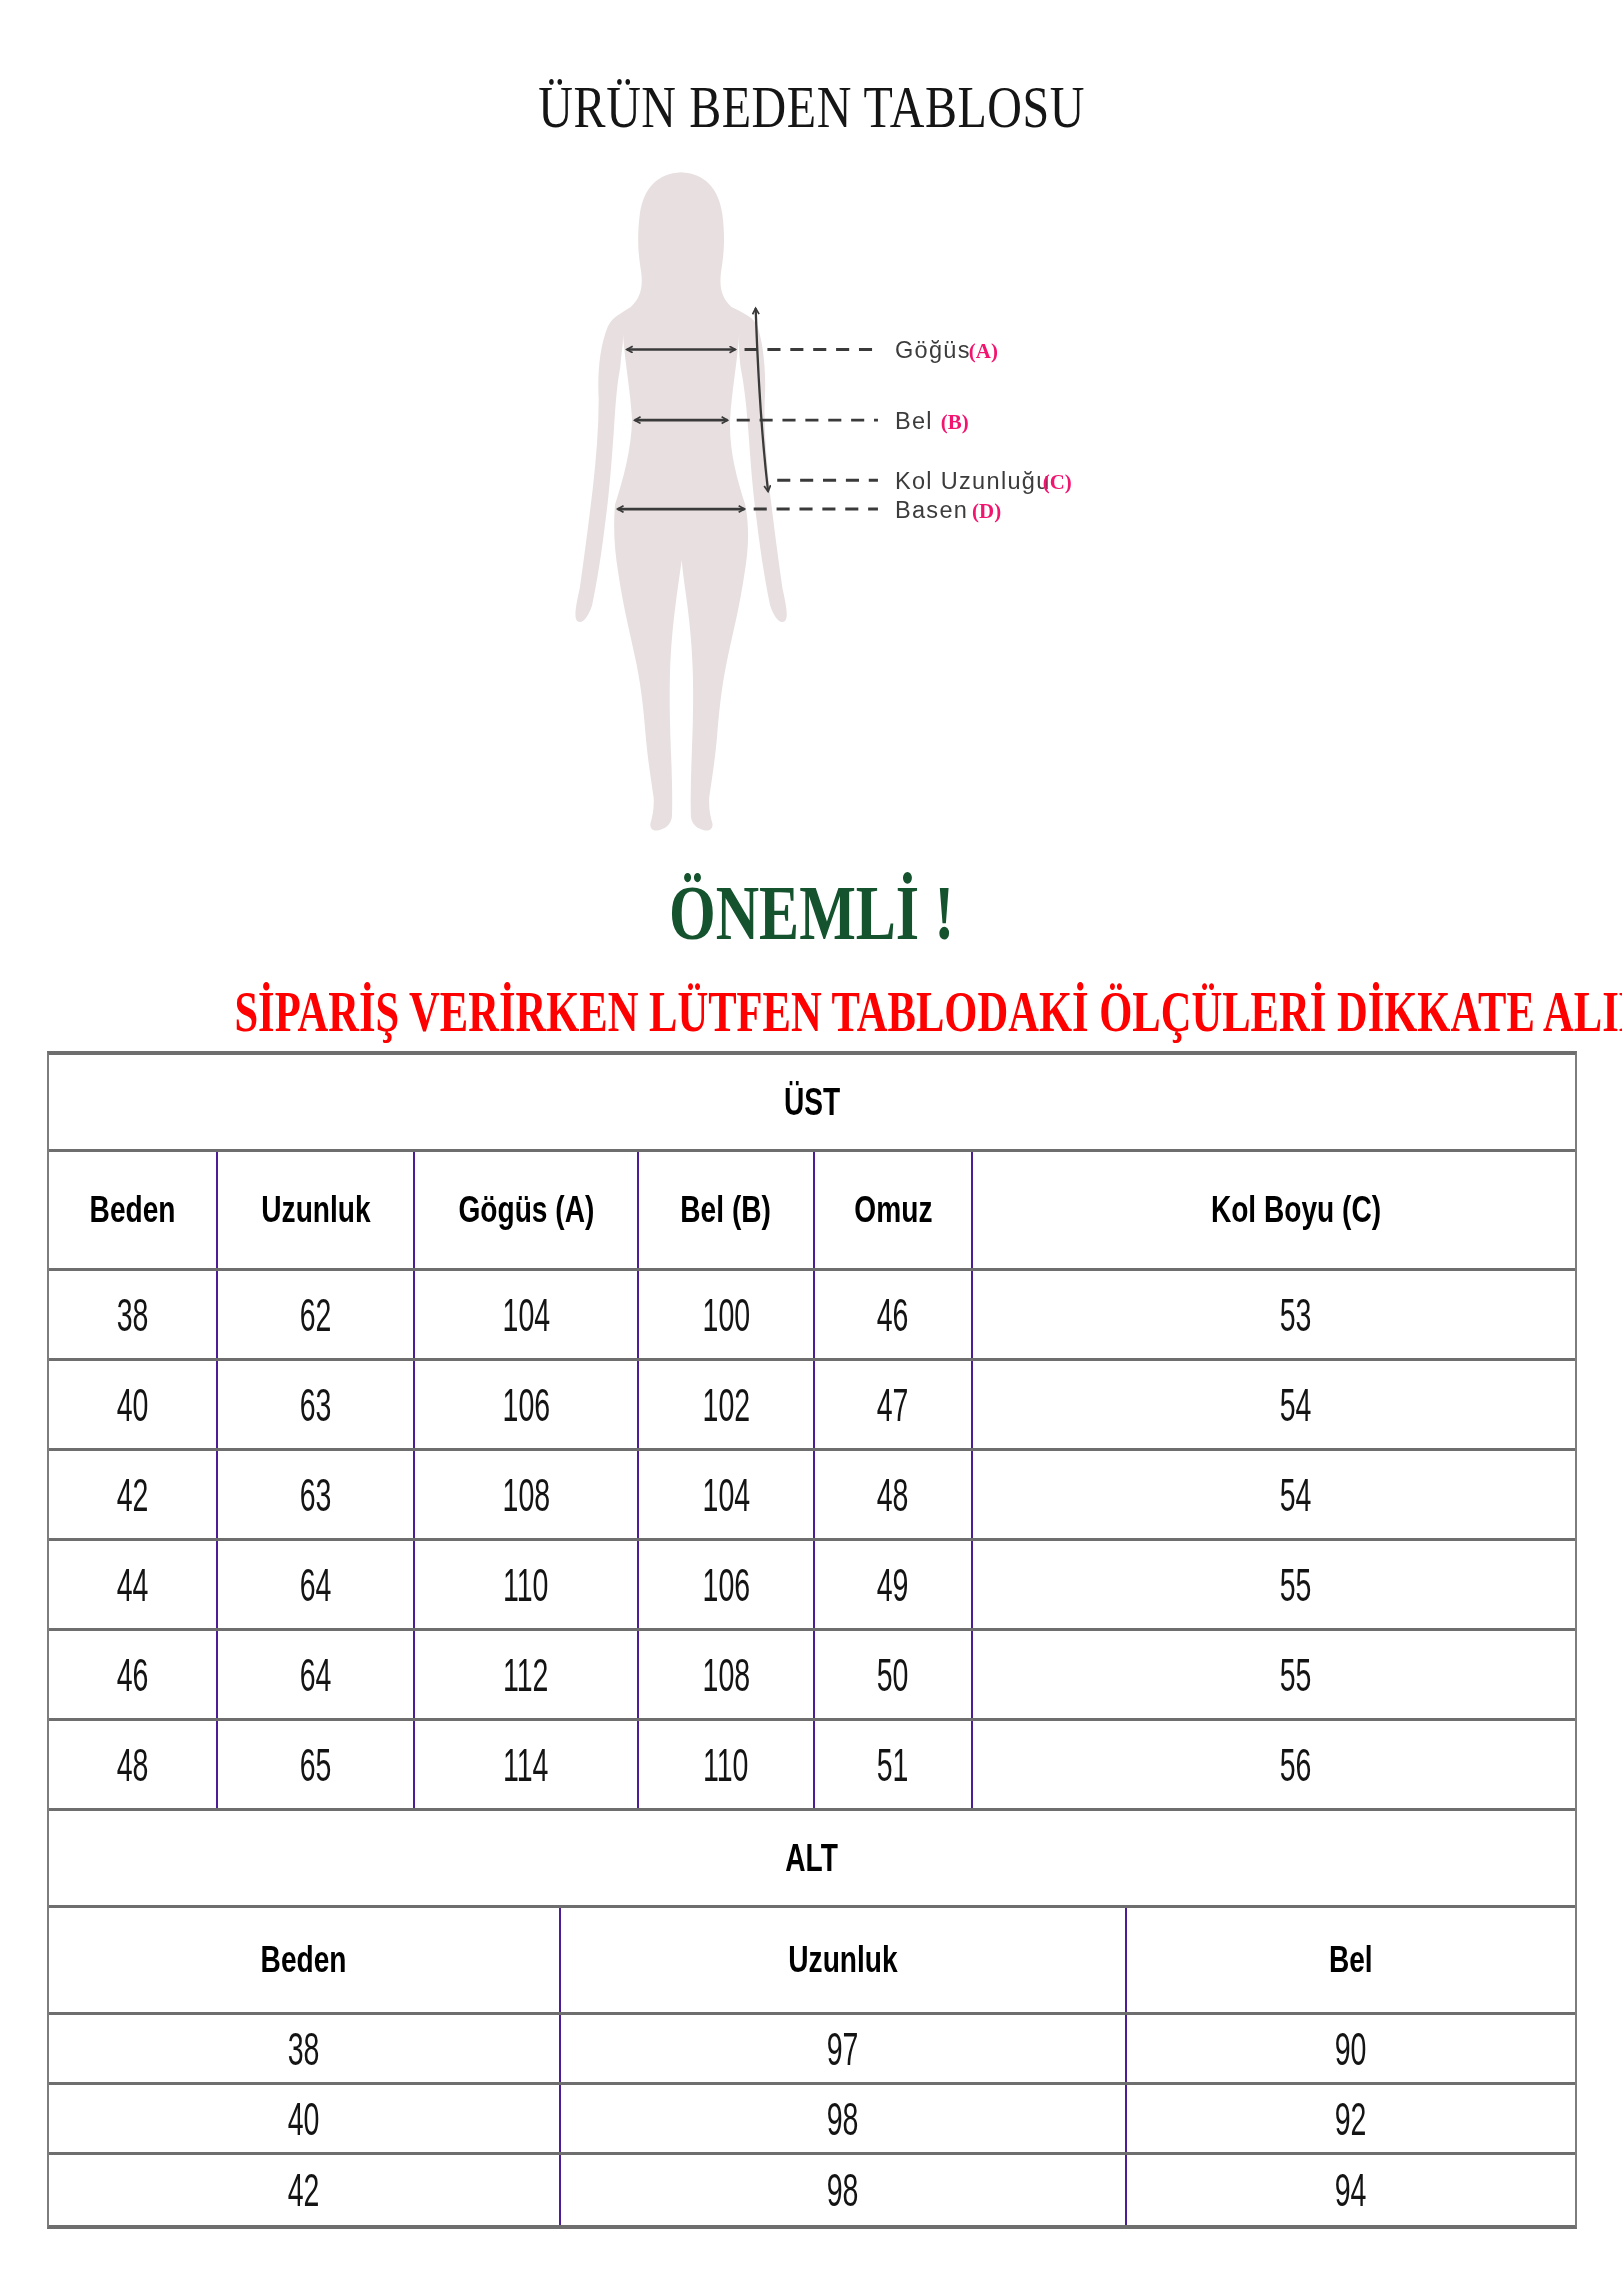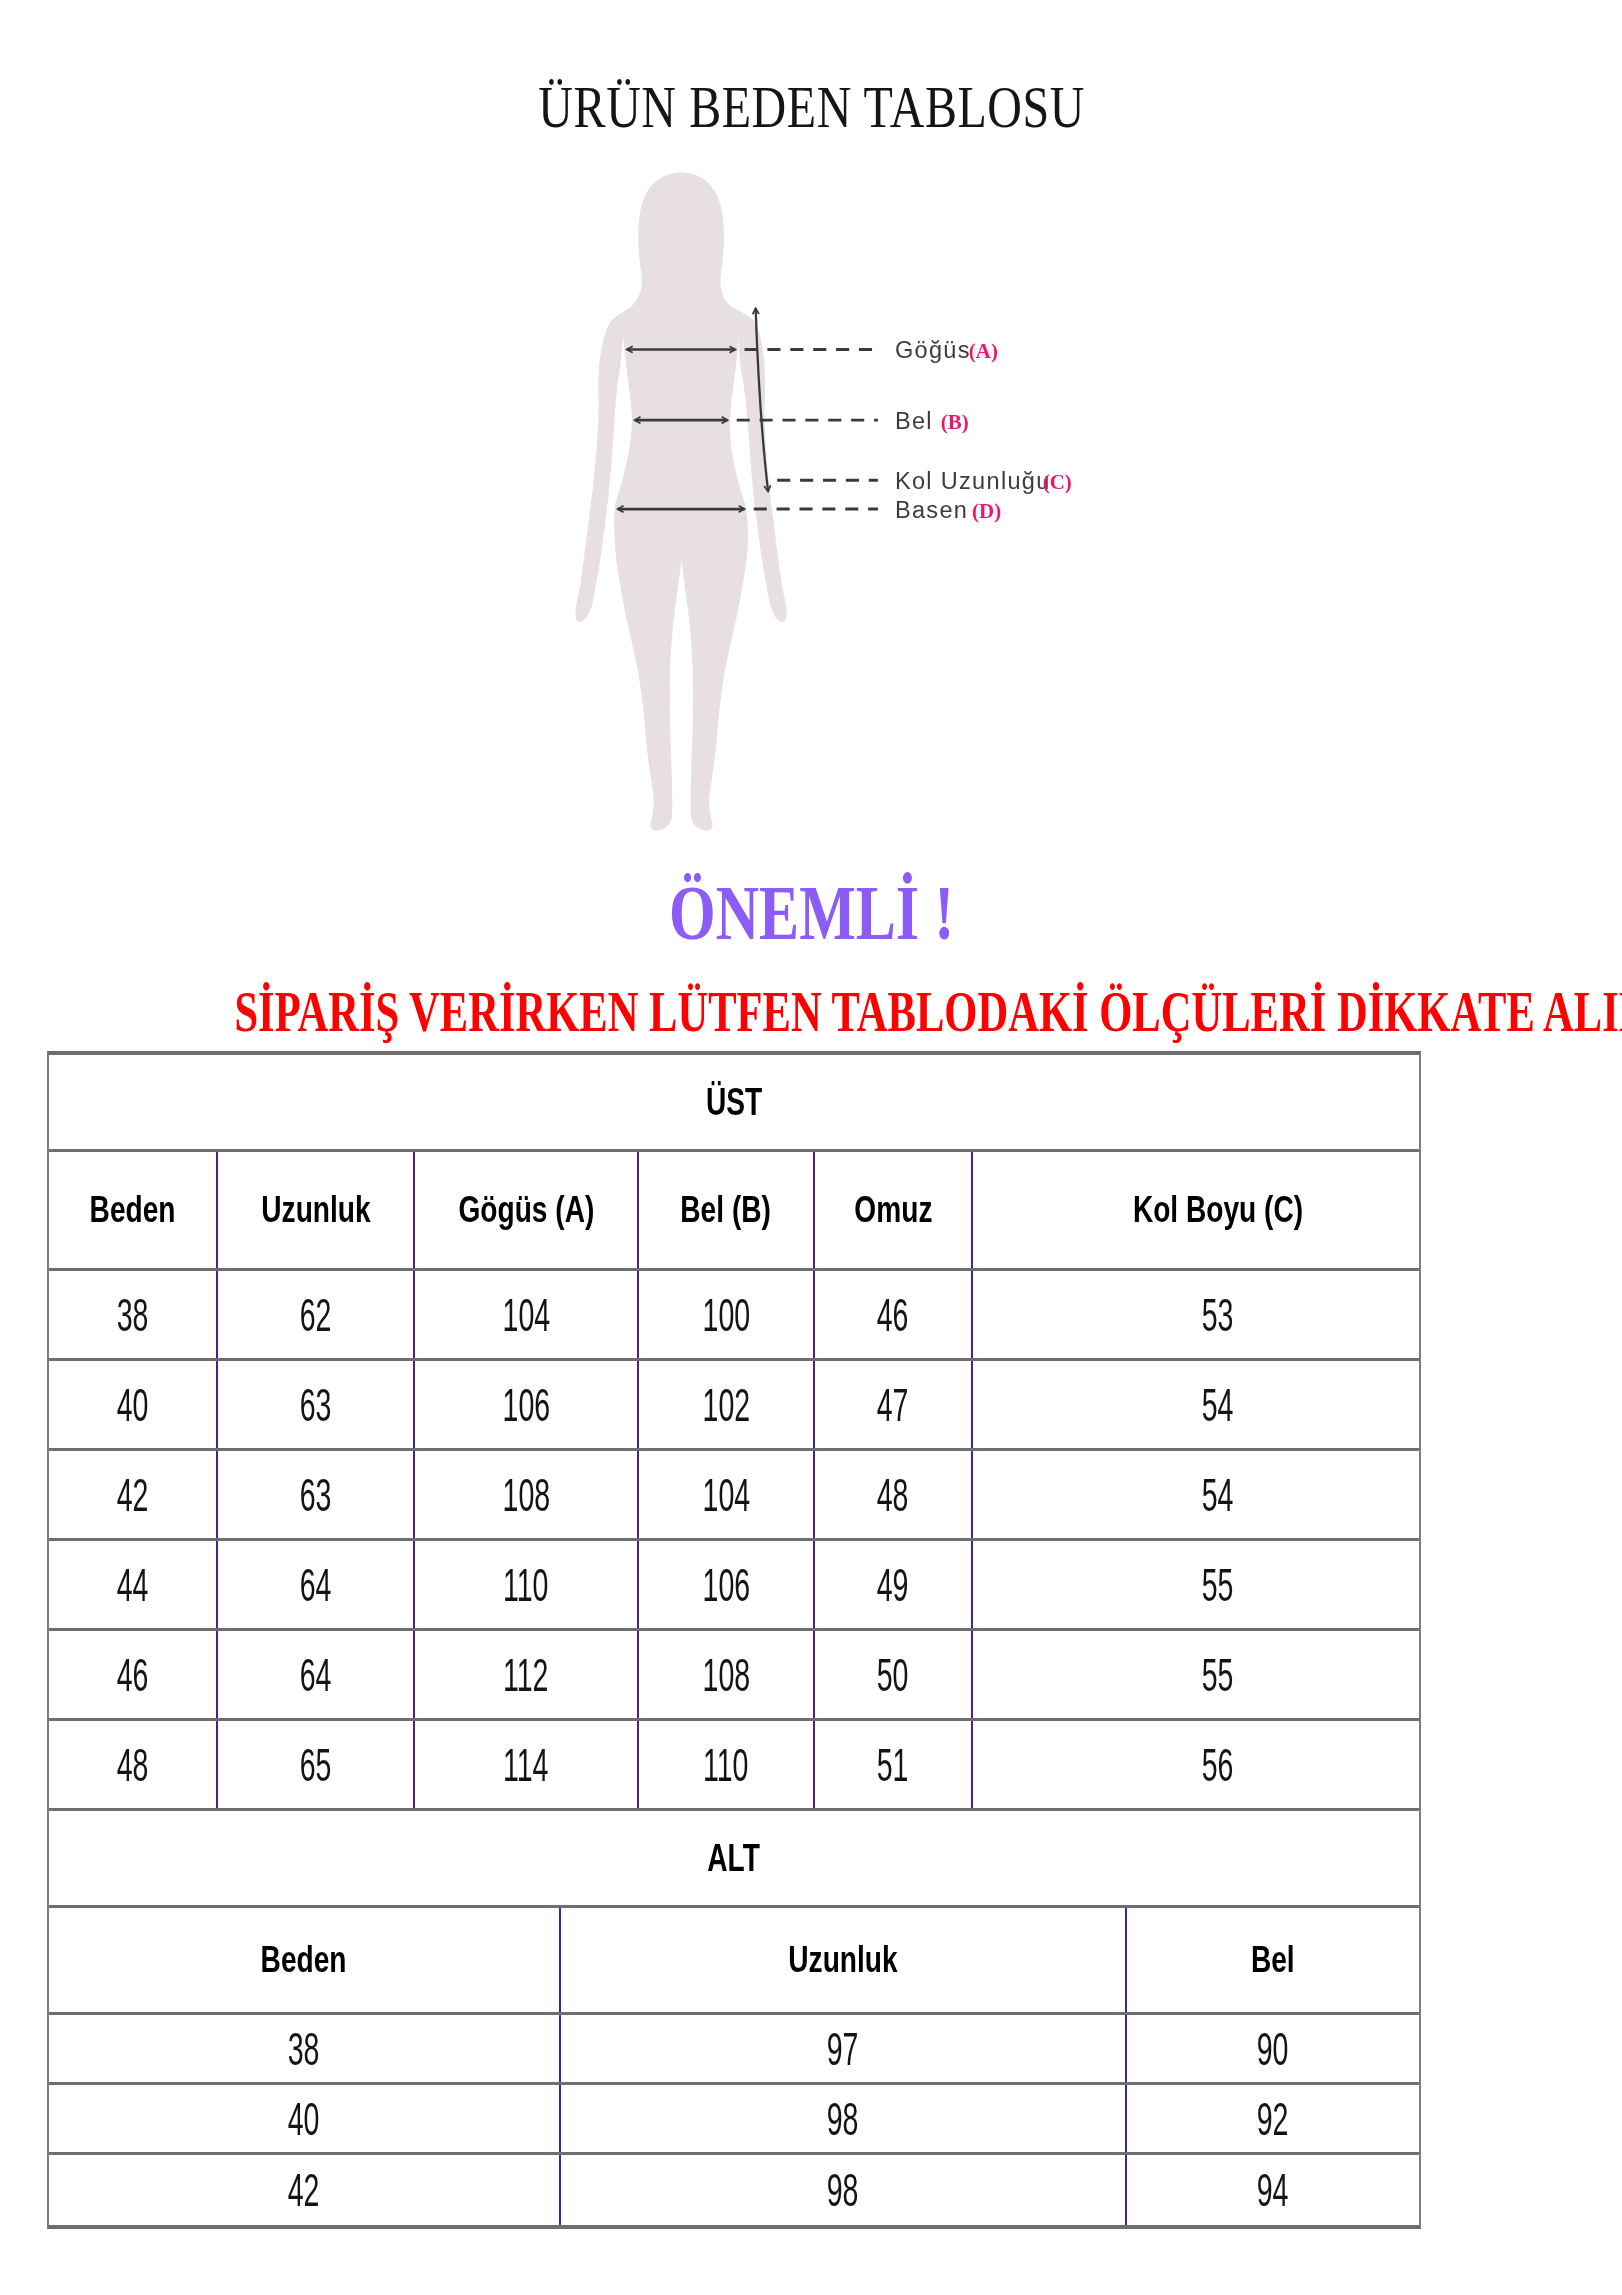--- a/index.html
+++ b/index.html
@@ -15,34 +15,34 @@
   #doc-title {
     top:27.5px; line-height:79px;
     font-family:"Liberation Serif", serif; font-size:60px; font-weight:400;
     color:#151515; letter-spacing:0.7px;
   }
   #doc-title > span, .warn > span, .cond { display:inline-block; transform-origin:50% 50%; }
   #doc-title > span { transform:scaleX(0.80); }
   #warn-1 {
     top:830px; line-height:86px;
     font-family:"Liberation Serif", serif; font-weight:700;
-    font-size:79px; color:#8b5cf6;
+    font-size:79px; color:#14532d;
   }
   #warn-1 > span { transform:scaleX(0.76); }
   #warn-2 {
     top:941px; line-height:63px;
     font-family:"Liberation Serif", serif; font-weight:700;
     font-size:56px; color:#fe0000;
   }
   #warn-2 > span { transform:scaleX(0.76); white-space:nowrap; }
   
   #figure-wrap { position:absolute; left:462px; top:111px; width:654px; height:707px; }
   
   #size-tables {
-    position:absolute; left:47px; top:1011px; width:1374px;
+    position:absolute; left:47px; top:1011px; width:1530px;
     border-left:2.6px solid #7d7d7d; border-right:2.6px solid #7d7d7d;
     border-top:4.6px solid #6e6e6e; border-bottom:4.6px solid #6e6e6e;
     background:#ffffff;
     text-align:right;
   }
   .trow { display:flex; width:100%; border-bottom:3.9px solid #6e6e6e; }
   .trow:last-child { border-bottom:none; }
   .cell {
     display:flex; align-items:center; justify-content:center;
     border-right:2px solid #4c1d95; overflow:hidden;

